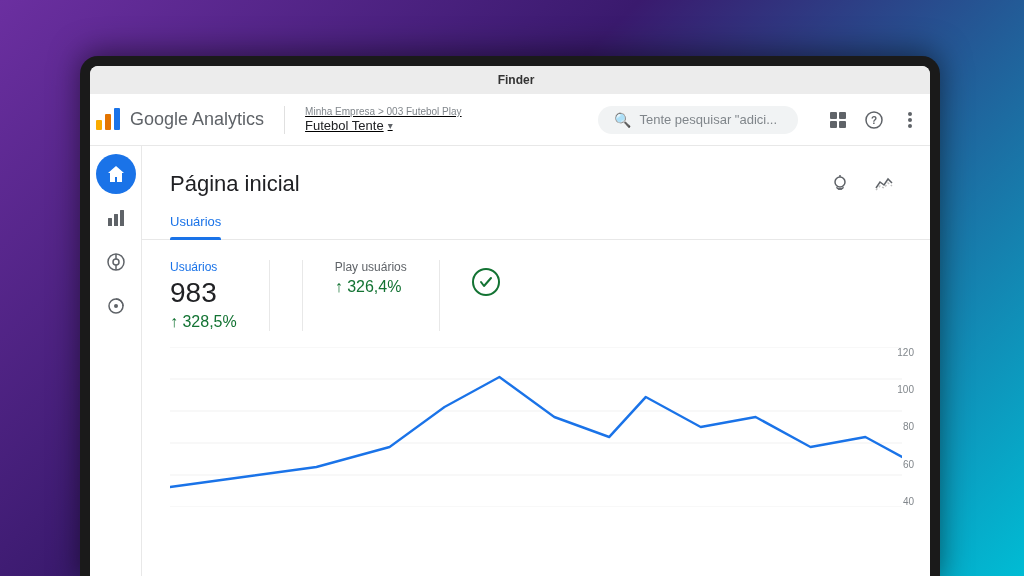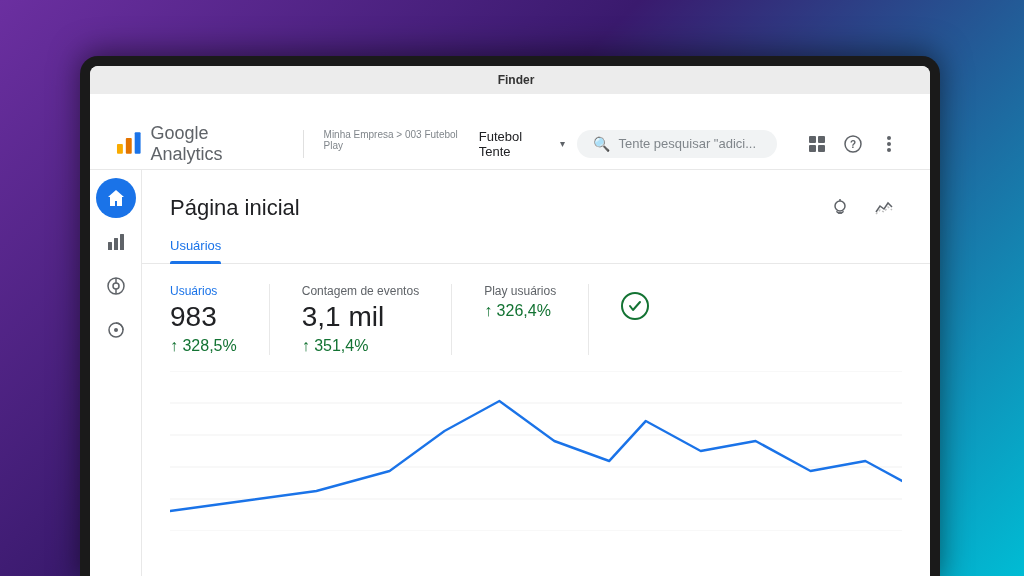--- a/index.html
+++ b/index.html
@@ -60,25 +60,24 @@
       font-weight: 600;
       color: #333;
     }
 
     
     .analytics-header {
       height: 52px;
       background: #fff;
       display: flex;
       align-items: center;
-      padding: 0 25px;
+      padding: 0 4px;
       border-bottom: 1px solid #e8e8e8;
       flex-shrink: 0;
       gap: 12px;
-      margin-top: 24px;
     }
 
     .ga-logo {
       display: flex;
       align-items: center;
       gap: 8px;
     }
 
     .ga-logo-icon {
       width: 28px;
@@ -93,22 +92,23 @@
 
     .header-divider {
       width: 1px;
       height: 28px;
       background: #e0e0e0;
       margin: 0 8px;
     }
 
     .breadcrumb-area {
       display: flex;
-      flex-direction: row;
+      flex-direction: column;
       gap: 1px;
+      text-decoration: underline;
     }
 
     .breadcrumb-top {
       font-size: 10px;
       color: #80868b;
     }
 
     .breadcrumb-bottom {
       font-size: 13px;
       font-weight: 500;
@@ -493,25 +493,20 @@
         <div class="metrics-grid">
 
           <div class="metric-item">
             <span class="metric-label active">Usuários</span>
             <span class="metric-value">983</span>
             <span class="metric-change">↑ 328,5%</span>
           </div>
 
           <div class="metric-divider"></div>
 
-          <div class="metric-item">
-            <span class="metric-label">Contagem de eventos</span>
-            <span class="metric-value">3,1 mil</span>
-            <span class="metric-change">↑ 351,4%</span>
-          </div>
 
           <div class="metric-divider"></div>
 
           <div class="metric-item">
             <span class="metric-label">Play usuários</span>
             <span class="metric-change">↑ 326,4%</span>
           </div>
 
           <div class="metric-divider"></div>
 
@@ -530,18 +525,25 @@
             <line x1="0" y1="32" x2="800" y2="32" class="grid-line"></line>
             <line x1="0" y1="64" x2="800" y2="64" class="grid-line"></line>
             <line x1="0" y1="96" x2="800" y2="96" class="grid-line"></line>
             <line x1="0" y1="128" x2="800" y2="128" class="grid-line"></line>
             <line x1="0" y1="160" x2="800" y2="160" class="grid-line"></line>
 
             <polyline points="0,140 80,130 160,120 240,100 300,60 360,30 420,70 480,90 520,50 580,80 640,70 700,100 760,90 800,110" fill="none" stroke="#1a73e8" stroke-width="2.5" stroke-linejoin="round" stroke-linecap="round"></polyline>
           </svg>
 
           
+          <div class="chart-y-labels">
+            <span class="y-label">120</span>
+            <span class="y-label">100</span>
+            <span class="y-label">80</span>
+            <span class="y-label">60</span>
+            <span class="y-label">40</span>
+          </div>
         </div>
 
       </div>
     </div>
   </div>
 </div>
 
 </body></html>

